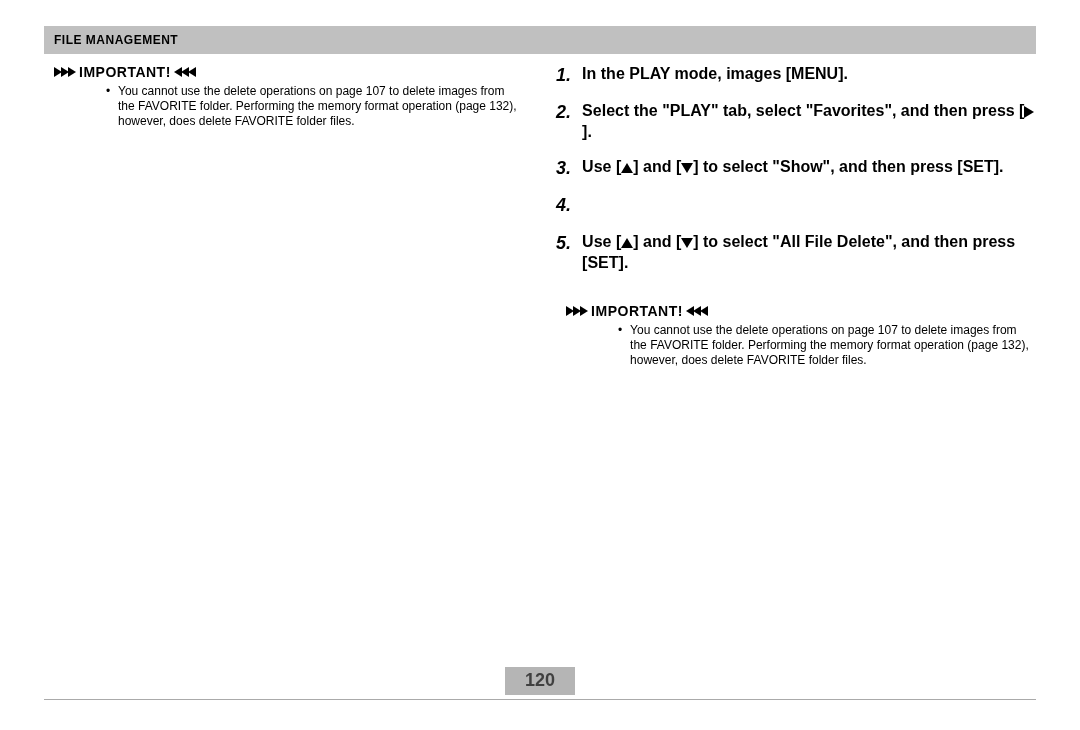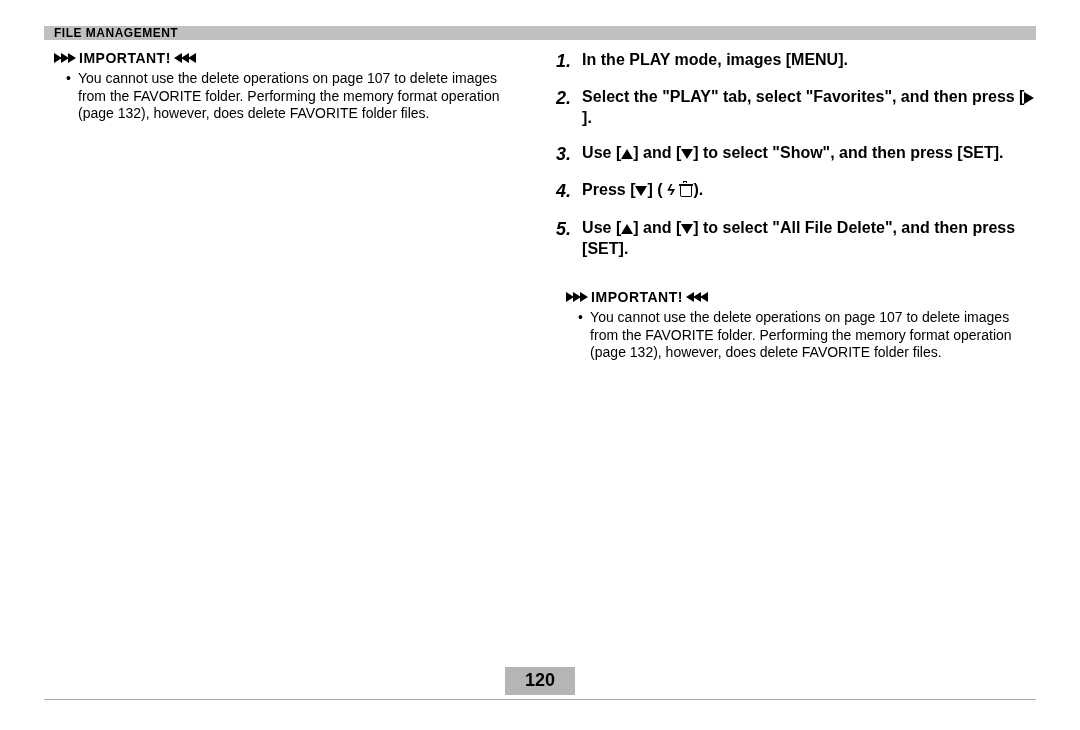--- a/index.html
+++ b/index.html
@@ -1,20 +1,20 @@
 <!DOCTYPE html>
 <html><head>
 <meta charset="utf-8">
 <style>
   * { box-sizing: border-box; margin: 0; padding: 0; }
   html, body { width: 1080px; height: 730px; background: #fff; font-family: Arial, Helvetica, sans-serif; }
   .page { position: relative; width: 1080px; height: 730px; padding: 26px 44px 0 44px; }
   .header-bar {
     background: #c0c0c0;
-    height: 14px;
+    height: 28px;
     display: flex;
     align-items: center;
     padding-left: 10px;
   }
   .header-text {
     font-size: 12px;
     font-weight: bold;
     letter-spacing: 0.5px;
     color: #000;
     text-transform: uppercase;
@@ -40,21 +40,21 @@
     margin-right: -1px;
   }
   .tri-l {
     width: 0; height: 0;
     border-top: 5px solid transparent;
     border-bottom: 5px solid transparent;
     border-right: 8px solid #000;
     margin-left: -1px;
   }
   .bullet-list { list-style: none; padding-left: 24px; }
-  .bullet-list li { position: relative; font-size: 14px; line-height: 1.25; }
+  .bullet-list li { position: relative; font-size: 12px; line-height: 1.25; margin-left: 40px; }
   .bullet-list li::before {
     content: "• ";
     position: absolute;
     left: -12px;
   }
   .section-title {
     font-size: 23px;
     font-weight: bold;
     line-height: 1.2;
     margin-bottom: 18px;
@@ -139,21 +139,21 @@
   }
   .footer {
     position: absolute;
     left: 44px; right: 44px;
     bottom: 30px;
     text-align: center;
   }
   .page-num-box {
     display: inline-block;
     background: #b5b5b5;
-    color: #000000;
+    color: #404040;
     font-weight: bold;
     font-size: 18px;
     padding: 3px 20px 4px 20px;
   }
   .footer-line {
     height: 1px;
     background: #aaa;
     margin-top: 4px;
   }
   .right-important { margin-top: 30px; padding-left: 10px; }
@@ -202,25 +202,20 @@
           </span>
         </li>
         <li>
           <span class="step-num">3.</span>
           <span class="step-body">
             <span>Use [</span><span class="tri-up-sm"></span><span>] and [</span><span class="tri-down-sm"></span><span>] to select "Show", and then press [SET].</span>
           </span>
         </li>
         <li>
           <span class="step-num">4.</span>
-          <span class="step-body">
-            <span>Press [</span><span class="tri-down-sm"></span><span>] (</span>
-            <span class="flash-icon">ϟ</span>
-            <span class="trash-icon"><span class="handle"></span></span><span>).</span>
-          </span>
         </li>
         <li>
           <span class="step-num">5.</span>
           <span class="step-body">
             <span>Use [</span><span class="tri-up-sm"></span><span>] and [</span><span class="tri-down-sm"></span><span>] to select "All File Delete", and then press [SET].</span>
           </span>
         </li>
       </ol>
 
       <div class="right-important">

